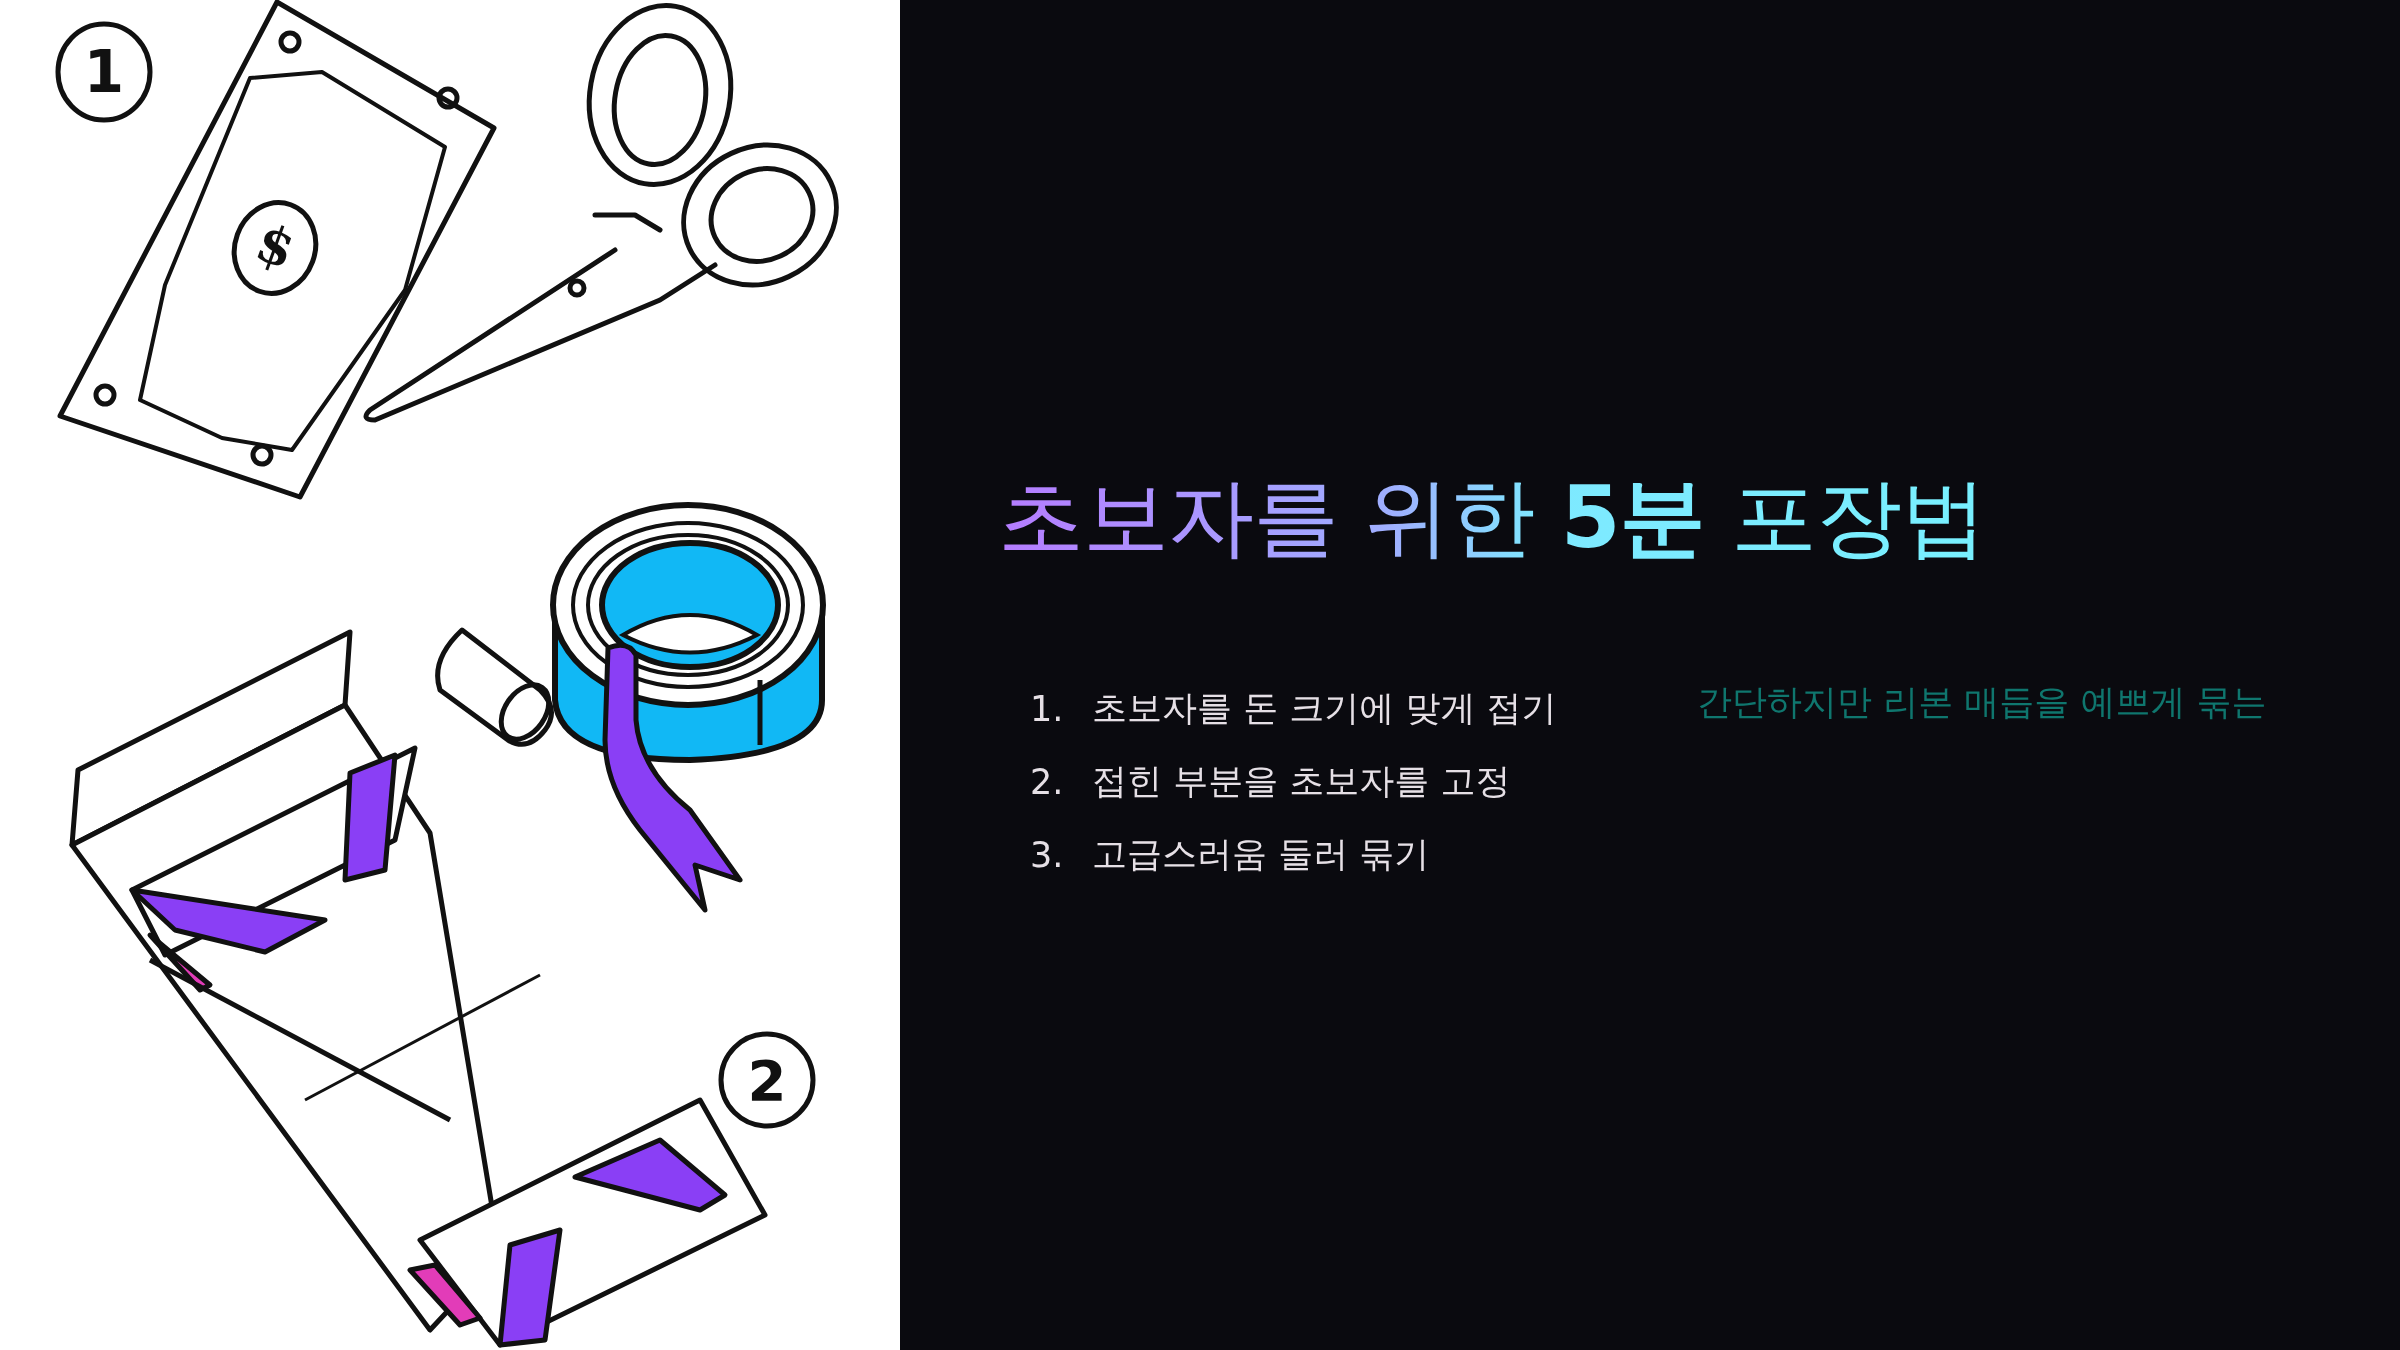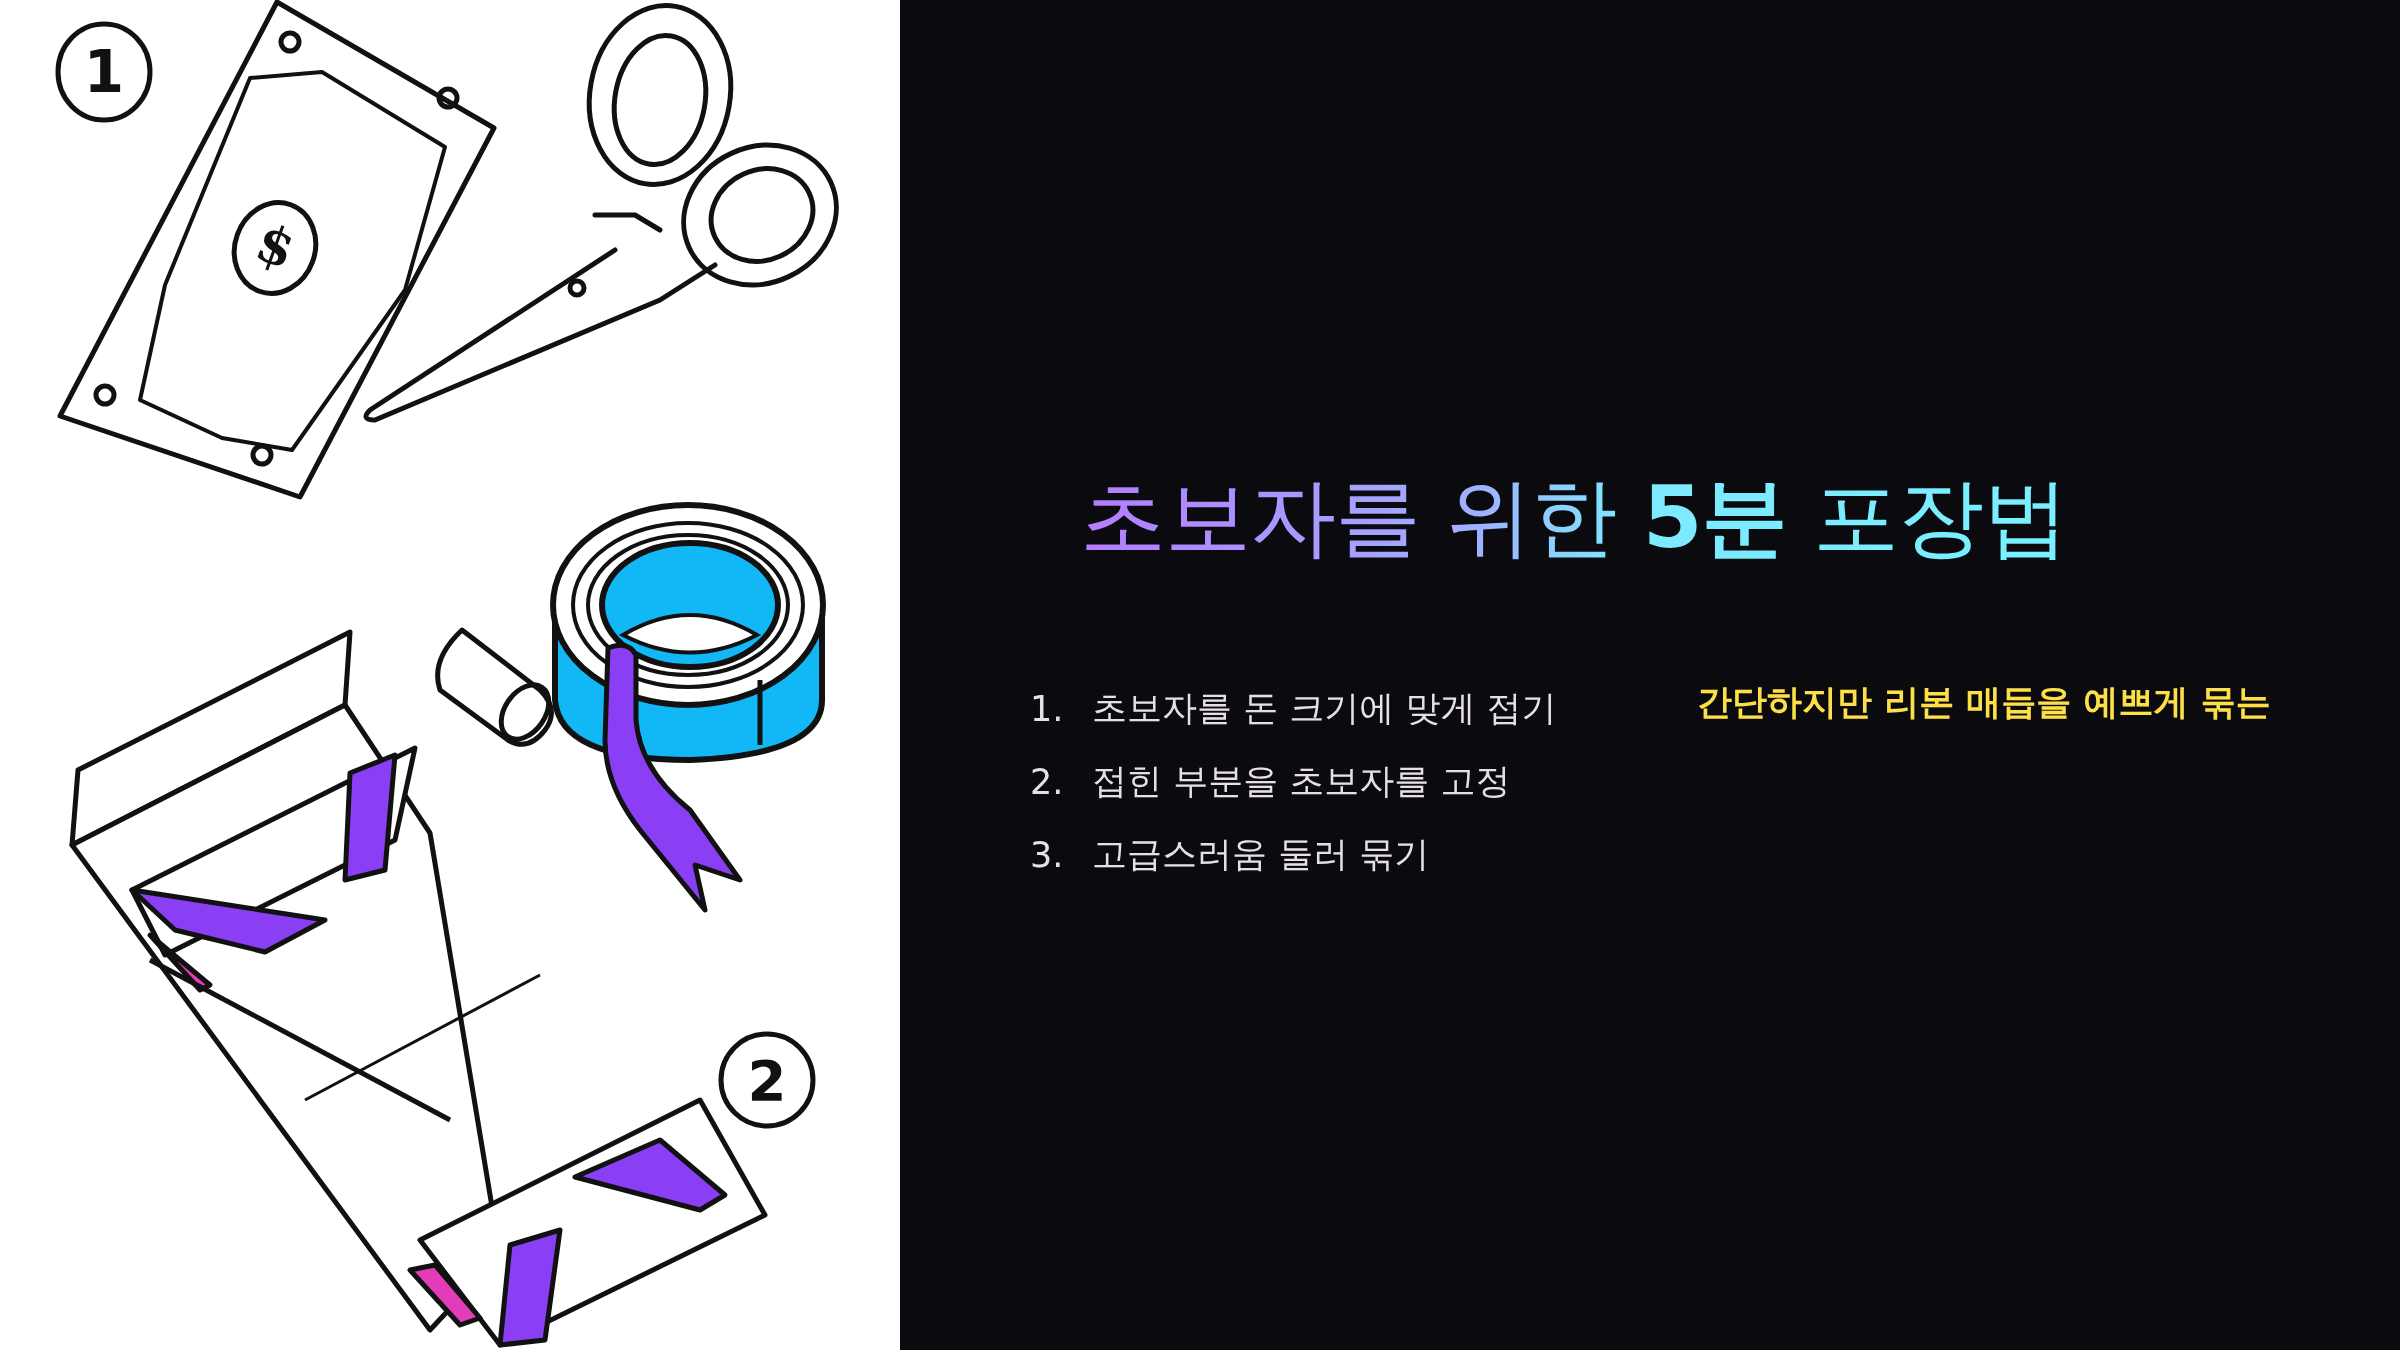--- a/index.html
+++ b/index.html
@@ -1,27 +1,27 @@
 <!DOCTYPE html>
 <html><head>
 <meta charset="utf-8">
 <style>
   html, body { margin:0; padding:0; }
   body { width:2400px; height:1350px; overflow:hidden; background:#0a0a0f; position:relative; font-family:"DejaVu Sans","Liberation Sans",sans-serif; }
   .left-panel { position:absolute; left:0; top:0; width:900px; height:1350px; background:#ffffff; }
   .left-panel svg { position:absolute; left:0; top:0; }
   .right-panel { position:absolute; left:900px; top:0; width:1500px; height:1350px; background:#0a0a0f; }
-  .title { position:absolute; left:1080px; top:460px; font-size:86px; font-weight:500; white-space:nowrap; letter-spacing:-1px;
+  .title { position:absolute; left:998px; top:460px; font-size:86px; font-weight:500; white-space:nowrap; letter-spacing:-1px;
     background:linear-gradient(90deg,#b57cff 0%,#9fb0ff 40%,#7ee9ff 55%,#78f0ff 100%);
     -webkit-background-clip:text; background-clip:text; color:transparent; }
   .title .bold { font-weight:700; }
   .steps { position:absolute; left:1030px; top:672px; margin:0; padding:0; list-style:none; }
   .steps li { display:flex; height:73px; align-items:center; color:#e6e0e6; font-size:35px; }
   .steps .num { width:62px; }
-  .desc { position:absolute; left:1697px; top:672px; width:600px; color:#fde047; font-size:35px; line-height:60px;font-weight:bold; }
+  .desc { position:absolute; left:1697px; top:672px; width:600px; color:#0f766e; font-size:35px; line-height:60px; }
 </style>
 </head>
 <body>
 
 <div class="left-panel">
   <svg width="900" height="1350" viewBox="0 0 900 1350">
     <g fill="none" stroke="#111" stroke-width="5" stroke-linejoin="round" stroke-linecap="round">
 
       <g>
         <ellipse cx="104" cy="72" rx="46" ry="48"></ellipse>

